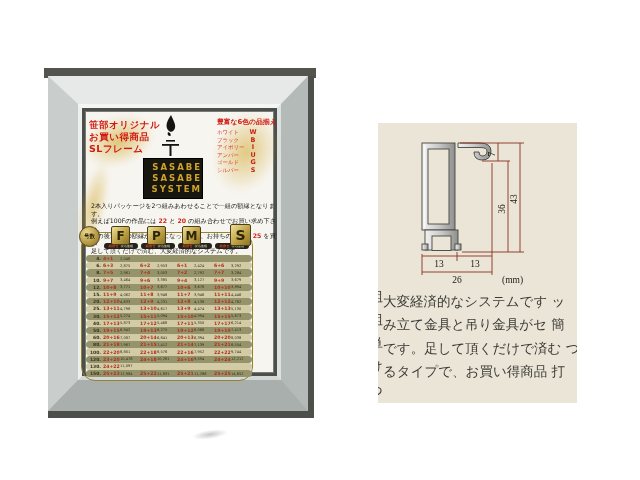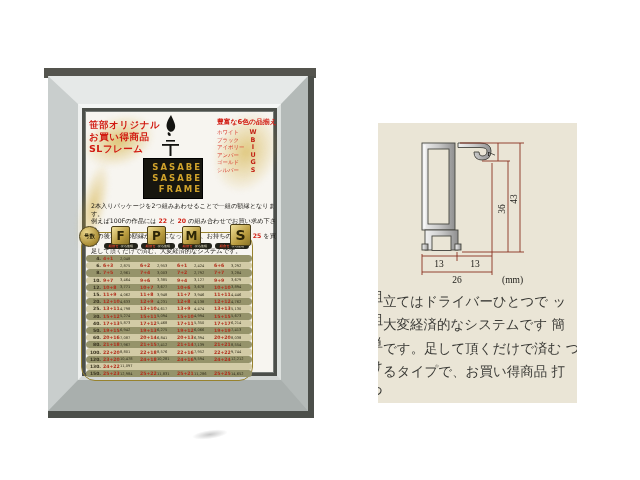--- a/index.html
+++ b/index.html
@@ -103,21 +103,21 @@
 
         <div id="promo">
             <div class="promo-line">笹部オリジナル</div>
             <div class="promo-line">お買い得商品</div>
             <div class="promo-line">SLフレーム</div>
           </div>
 
         <div id="brand">
           <div class="brand-line">SASABE</div>
           <div class="brand-line">SASABE</div>
-          <div class="brand-line">FRAME</div>
+          <div class="brand-line">SYSTEM</div>
         </div>
 
         <div id="colors">
           <div class="colors-header">豊富な6色の品揃え</div>
           <div class="colors-body">
             <div id="color-names">
                 <div class="color-name">ホワイト</div>
                 <div class="color-name">ブラック</div>
                 <div class="color-name">アイボリー</div>
                 <div class="color-name">アンバー</div>
@@ -521,19 +521,19 @@
       <text class="dim-num" x="117" y="31" transform="rotate(-90 117 31)" text-anchor="middle">7</text>
       <text class="dim-num" x="127" y="86" transform="rotate(-90 127 86)" text-anchor="middle">36</text>
       <text class="dim-num" x="139" y="76" transform="rotate(-90 139 76)" text-anchor="middle">43</text>
       <text class="dim-num" x="61" y="144" text-anchor="middle">13</text>
       <text class="dim-num" x="97" y="144" text-anchor="middle">13</text>
       <text class="dim-num" x="79" y="160" text-anchor="middle">26</text>
       <text class="dim-num" x="124" y="160">(mm)</text>
     </g>
   </svg>
   <div id="desc">
-      <div class="desc-line"><span class="frag">組</span><span>立てはドライバーひとつで ッ</span></div>
-      <div class="desc-line"><span class="frag">組</span><span>大変経済的なシステムです 簡</span></div>
+      <div class="desc-line"><span class="frag">組</span><span>大変経済的なシステムです ッ</span></div>
+      <div class="desc-line"><span class="frag">組</span><span>み立て金具と吊り金具がセ 簡</span></div>
       <div class="desc-line"><span class="frag">単</span><span>です。足して頂くだけで済む つ</span></div>
       <div class="desc-line"><span class="frag">け</span><span>るタイプで、お買い得商品 打</span></div>
       <div class="desc-line"><span class="frag">つ</span></div>
     </div>
 </div>
 
 </body></html>

